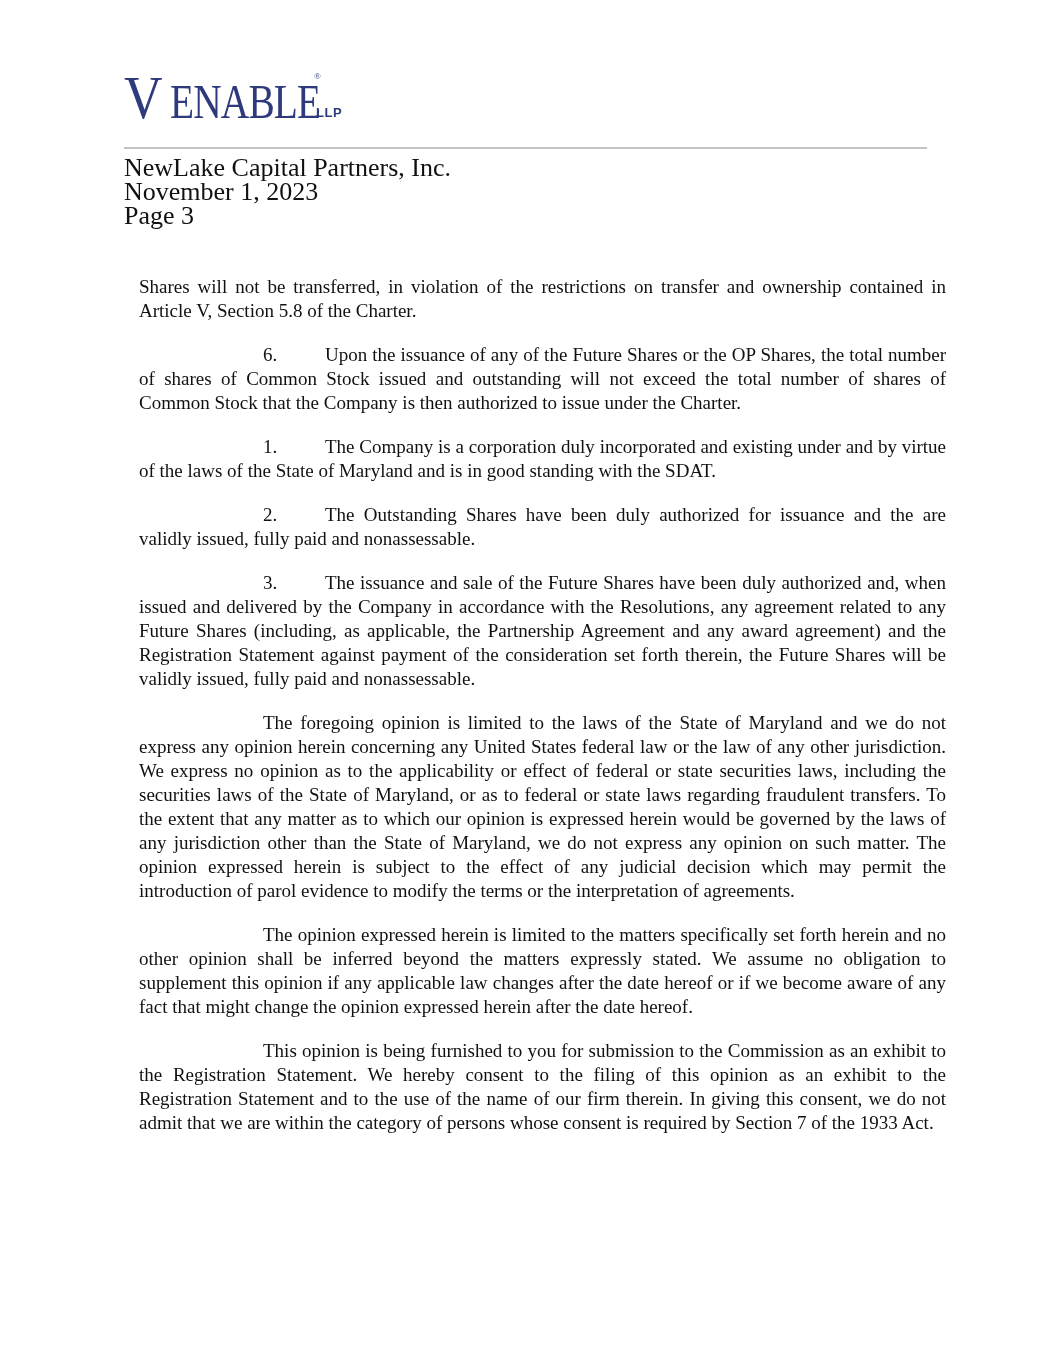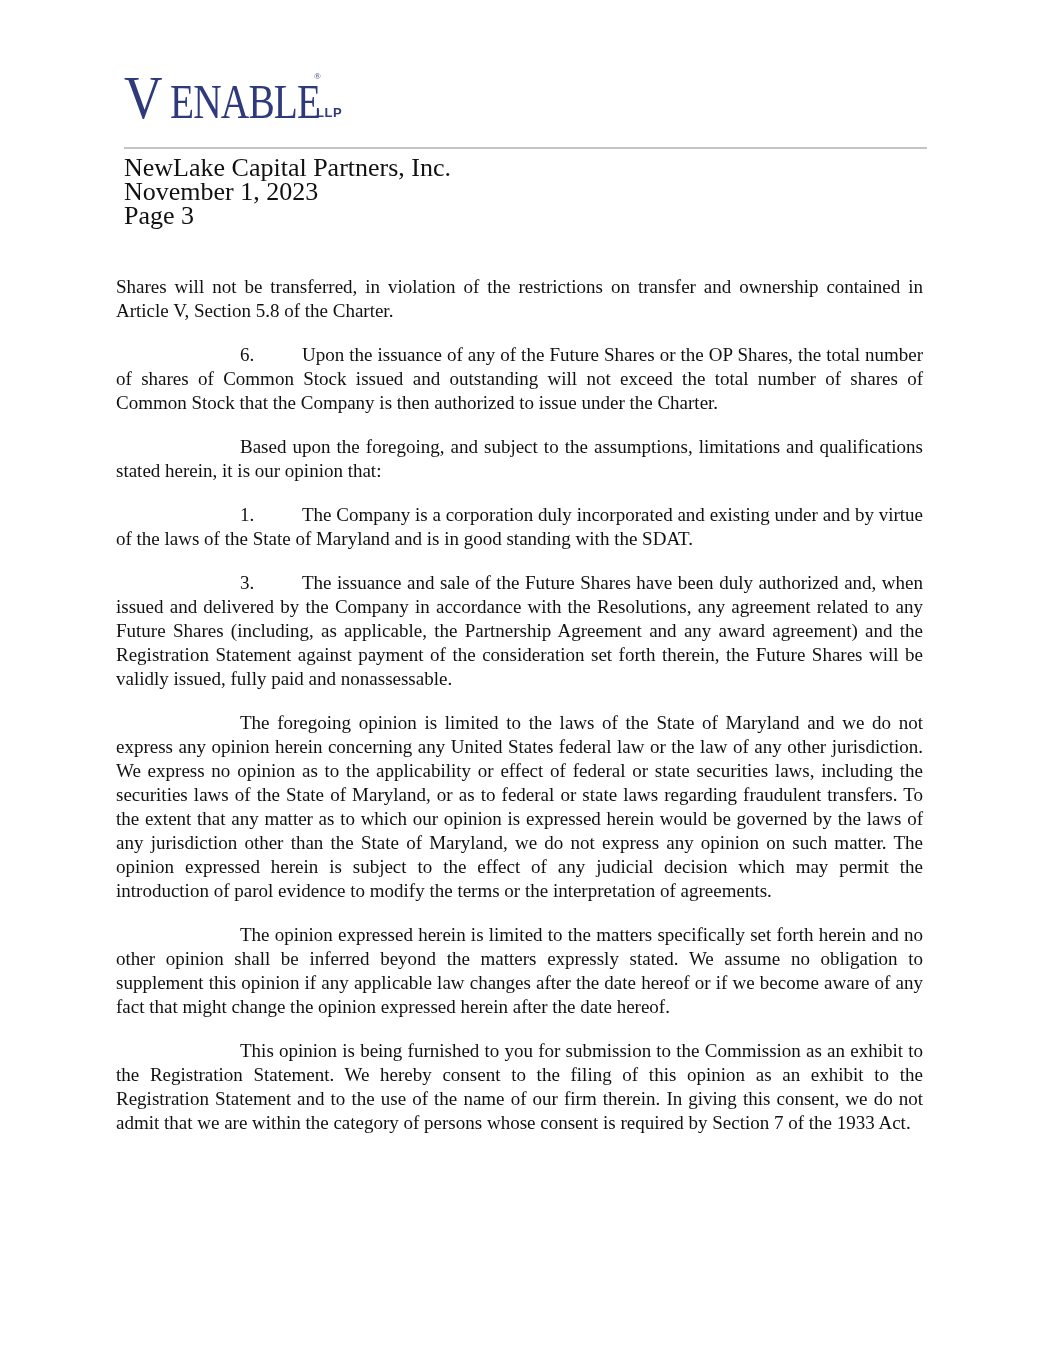--- a/index.html
+++ b/index.html
@@ -12,21 +12,21 @@
     position: absolute; left: 124px; top: 66px;
     color: #2e3a7c; font-family: "Liberation Serif", serif;
     white-space: nowrap; line-height: 1;
   }
   .logo .v { font-size: 62px; letter-spacing: -1px; display: inline-block; transform: scaleX(0.86); transform-origin: left bottom; }
   .logo .rest { font-size: 48px; letter-spacing: -1px; display: inline-block; position: absolute; left: 46px; top: 12px; transform: scaleX(0.82); transform-origin: left bottom; }
   .logo .reg { position: absolute; left: 190px; top: 6px; font-size: 9px; }
   .logo .llp { position: absolute; left: 192px; top: 40px; font-size: 13px; font-family: "Liberation Sans", sans-serif; font-weight: bold; letter-spacing: 0.5px; }
   .rule { position: absolute; left: 124px; top: 147px; width: 803px; height: 2px; background: #c4c4c4; }
   .header { position: absolute; left: 124px; top: 156px; font-size: 26px; line-height: 24px; }
-  .body { position: absolute; left: 116px; top: 275px; width: 807px; font-size: 19px; line-height: 24px; }
+  .body { position: absolute; left: 139px; top: 275px; width: 807px; font-size: 19px; line-height: 24px; }
   .body p { margin: 0 0 20px 0; text-align: justify; }
   .indent { text-indent: 124px; }
   .num { display: inline-block; width: 62px; text-indent: 0; }
 </style>
 </head>
 <body>
 
 <div class="logo">
   <span class="v">V</span>
   <span class="rest">ENABLE</span>
@@ -38,19 +38,19 @@
 
 <div class="header">
   <div>NewLake Capital Partners, Inc.</div>
   <div>November 1, 2023</div>
   <div>Page 3</div>
 </div>
 
 <div class="body">
   <p><span>Shares will not be transferred, in violation of the restrictions on transfer and ownership contained in Article V, Section 5.8 of the Charter.</span></p>
   <p class="indent"><span class="num">6.</span><span>Upon the issuance of any of the Future Shares or the OP Shares, the total number of shares of Common Stock issued and outstanding will not exceed the total number of shares of Common Stock that the Company is then authorized to issue under the Charter.</span></p>
-  <p class="indent"><span>Based upon the foregoing, and subject to the assumptions, limitations and qualifications stated herein, it is our opinion that:</span></p>
   <p class="indent"><span class="num">1.</span><span>The Company is a corporation duly incorporated and existing under and by virtue of the laws of the State of Maryland and is in good standing with the SDAT.</span></p>
+  <p class="indent"><span class="num">2.</span><span>The Outstanding Shares have been duly authorized for issuance and the are validly issued, fully paid and nonassessable.</span></p>
   <p class="indent"><span class="num">3.</span><span>The issuance and sale of the Future Shares have been duly authorized and, when issued and delivered by the Company in accordance with the Resolutions, any agreement related to any Future Shares (including, as applicable, the Partnership Agreement and any award agreement) and the Registration Statement against payment of the consideration set forth therein, the Future Shares will be validly issued, fully paid and nonassessable.</span></p>
   <p class="indent"><span>The foregoing opinion is limited to the laws of the State of Maryland and we do not express any opinion herein concerning any United States federal law or the law of any other jurisdiction.  We express no opinion as to the applicability or effect of federal or state securities laws, including the securities laws of the State of Maryland, or as to federal or state laws regarding fraudulent transfers.  To the extent that any matter as to which our opinion is expressed herein would be governed by the laws of any jurisdiction other than the State of Maryland, we do not express any opinion on such matter.  The opinion expressed herein is subject to the effect of any judicial decision which may permit the introduction of parol evidence to modify the terms or the interpretation of agreements.</span></p>
   <p class="indent"><span>The opinion expressed herein is limited to the matters specifically set forth herein and no other opinion shall be inferred beyond the matters expressly stated.  We assume no obligation to supplement this opinion if any applicable law changes after the date hereof or if we become aware of any fact that might change the opinion expressed herein after the date hereof.</span></p>
   <p class="indent"><span>This opinion is being furnished to you for submission to the Commission as an exhibit to the Registration Statement.  We hereby consent to the filing of this opinion as an exhibit to the Registration Statement and to the use of the name of our firm therein.  In giving this consent, we do not admit that we are within the category of persons whose consent is required by Section 7 of the 1933 Act.</span></p>
 </div>
 
 </body></html>

